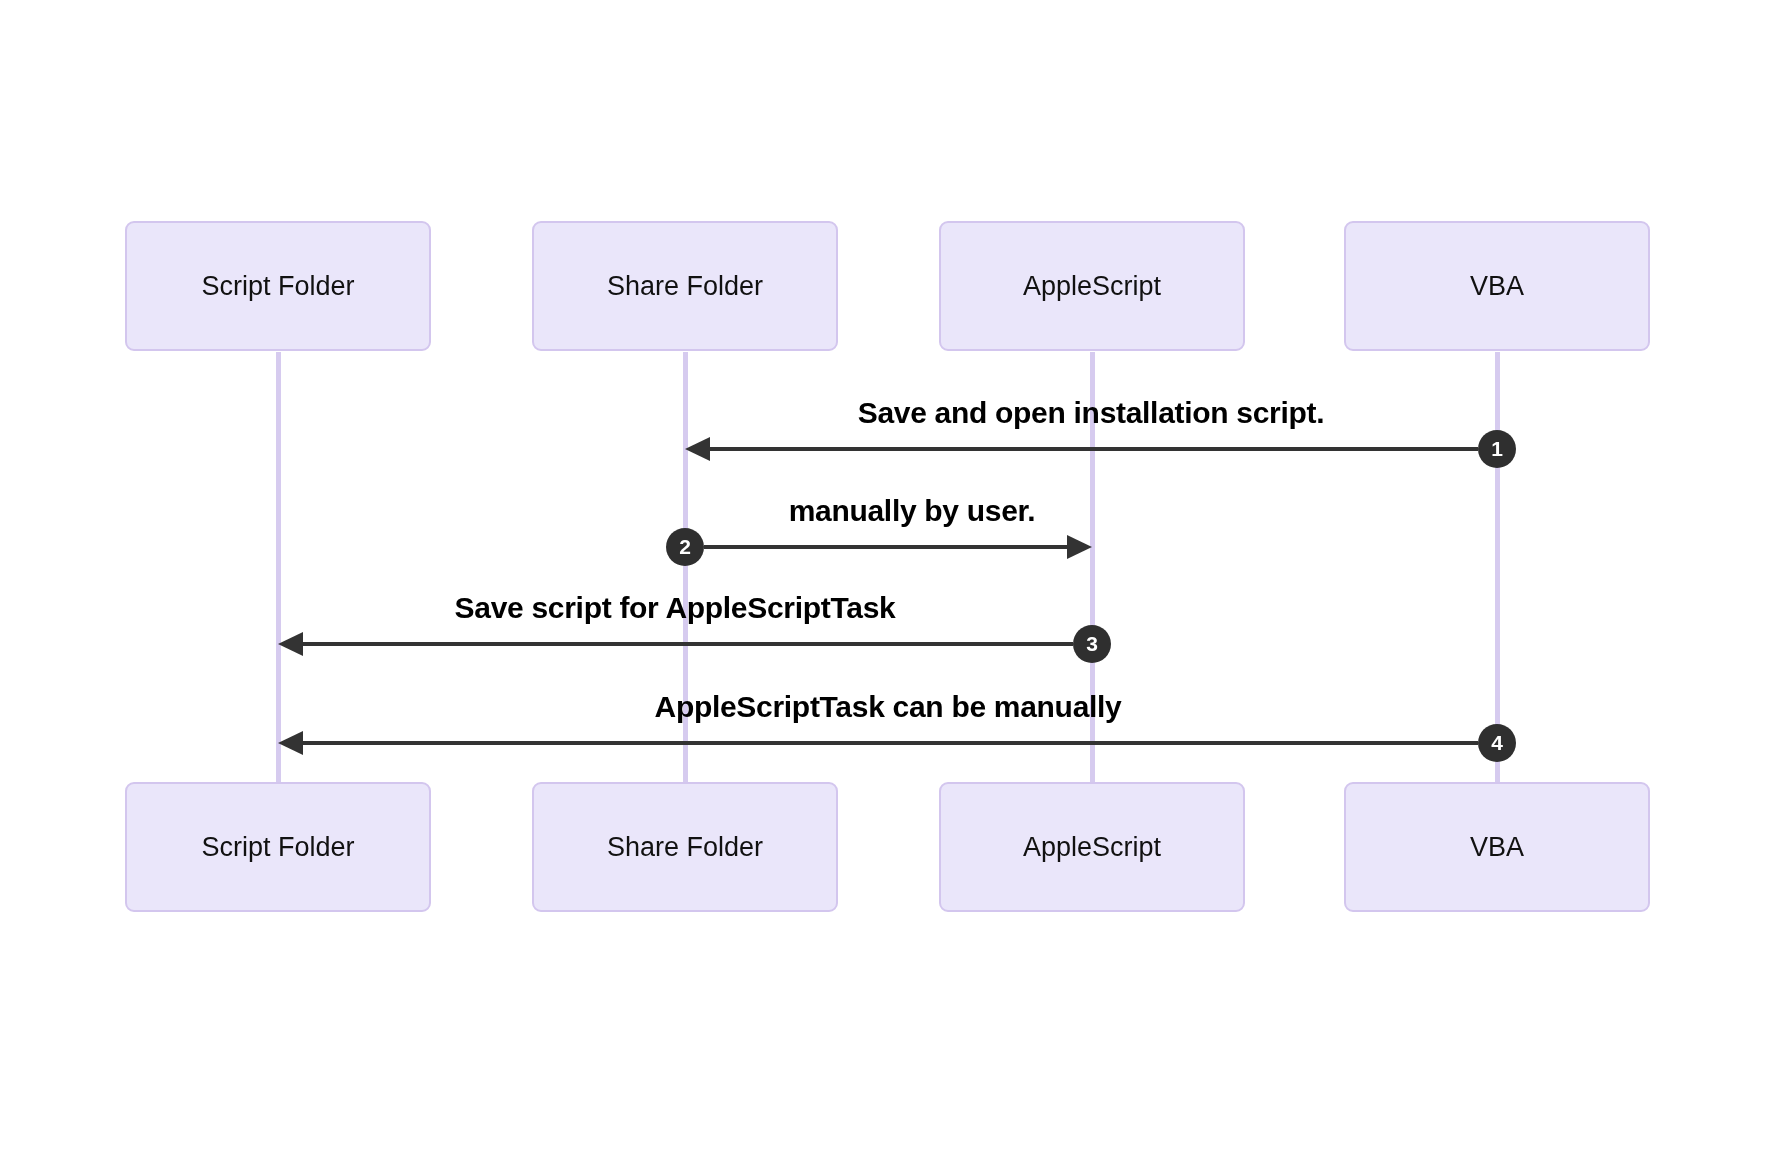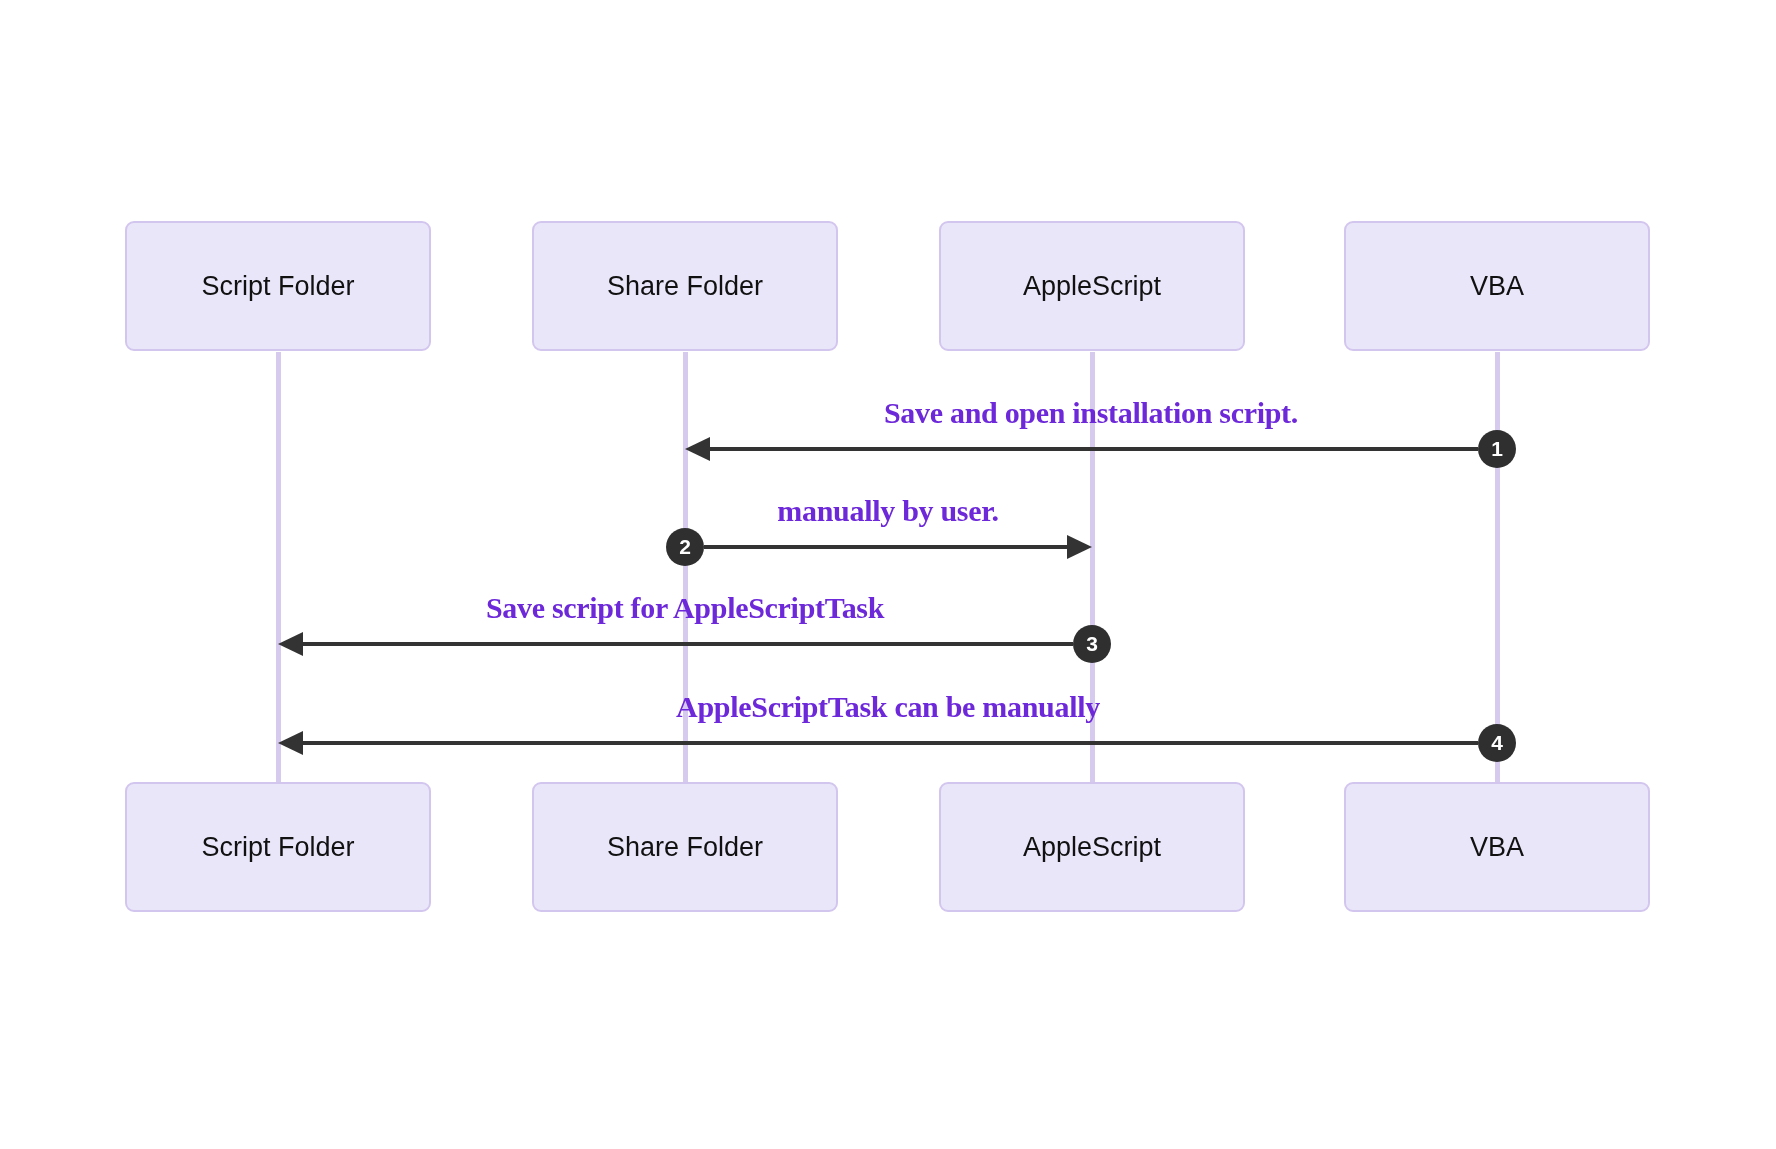--- a/index.html
+++ b/index.html
@@ -72,24 +72,23 @@
   }
   .msg-label {
     position: absolute;
     width: 820px;
     height: 44px;
     line-height: 44px;
     text-align: center;
     font-size: 30px;
     font-weight: bold;
     letter-spacing: -0.3px;
-    color: #6d28d9;
+    color: #000000;
     z-index: 3;
     white-space: nowrap;
-    font-family: Liberation Serif, serif;
   }
 </style>
 </head>
 <body>
 
 <div class="canvas">
 
   <div class="lifeline" style="left:276px;"></div>
   <div class="lifeline" style="left:683px;"></div>
   <div class="lifeline" style="left:1090px;"></div>
@@ -119,26 +118,26 @@
   </div>
   <div class="actor-box" style="left:1344px;top:782px;">
     <span>VBA</span>
   </div>
 
   <div class="msg-label" style="left:681px;top:391px;">Save and open installation script.</div>
   <div class="msg-line" style="left:708px;top:447px;width:770px;"></div>
   <div class="arrowhead-left" style="left:685px;top:437px;"></div>
   <div class="num-badge" style="left:1478px;top:430px;">1</div>
 
-  <div class="msg-label" style="left:478px;top:489px;">manually by user.</div>
+  <div class="msg-label" style="left:502px;top:489px;">manually by user.</div>
   <div class="msg-line" style="left:704px;top:545px;width:364px;"></div>
   <div class="arrowhead-right" style="left:1067px;top:535px;"></div>
   <div class="num-badge" style="left:666px;top:528px;">2</div>
 
-  <div class="msg-label" style="left:275px;top:586px;">Save script for AppleScriptTask</div>
+  <div class="msg-label" style="left:265px;top:586px;">Save script for AppleScriptTask</div>
   <div class="msg-line" style="left:301px;top:642px;width:772px;"></div>
   <div class="arrowhead-left" style="left:278px;top:632px;"></div>
   <div class="num-badge" style="left:1073px;top:625px;">3</div>
 
   <div class="msg-label" style="left:478px;top:685px;">AppleScriptTask can be manually</div>
   <div class="msg-line" style="left:301px;top:741px;width:1177px;"></div>
   <div class="arrowhead-left" style="left:278px;top:731px;"></div>
   <div class="num-badge" style="left:1478px;top:724px;">4</div>
 
 </div>

